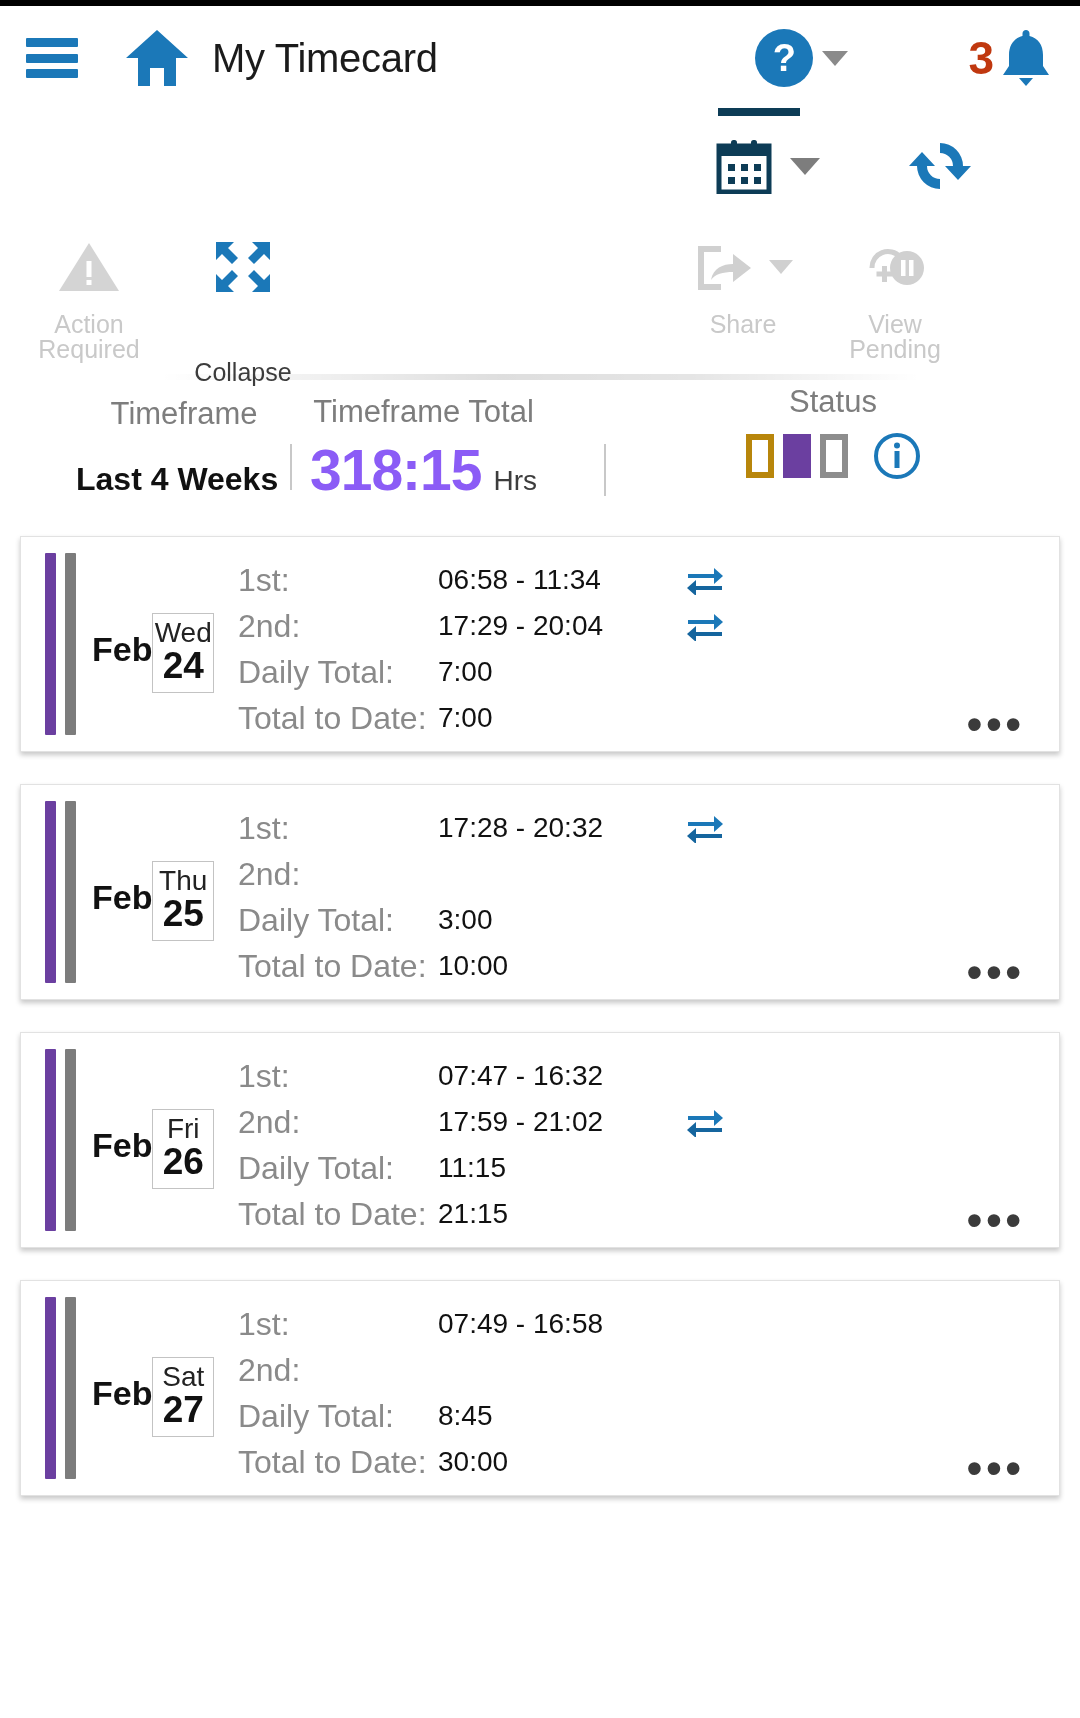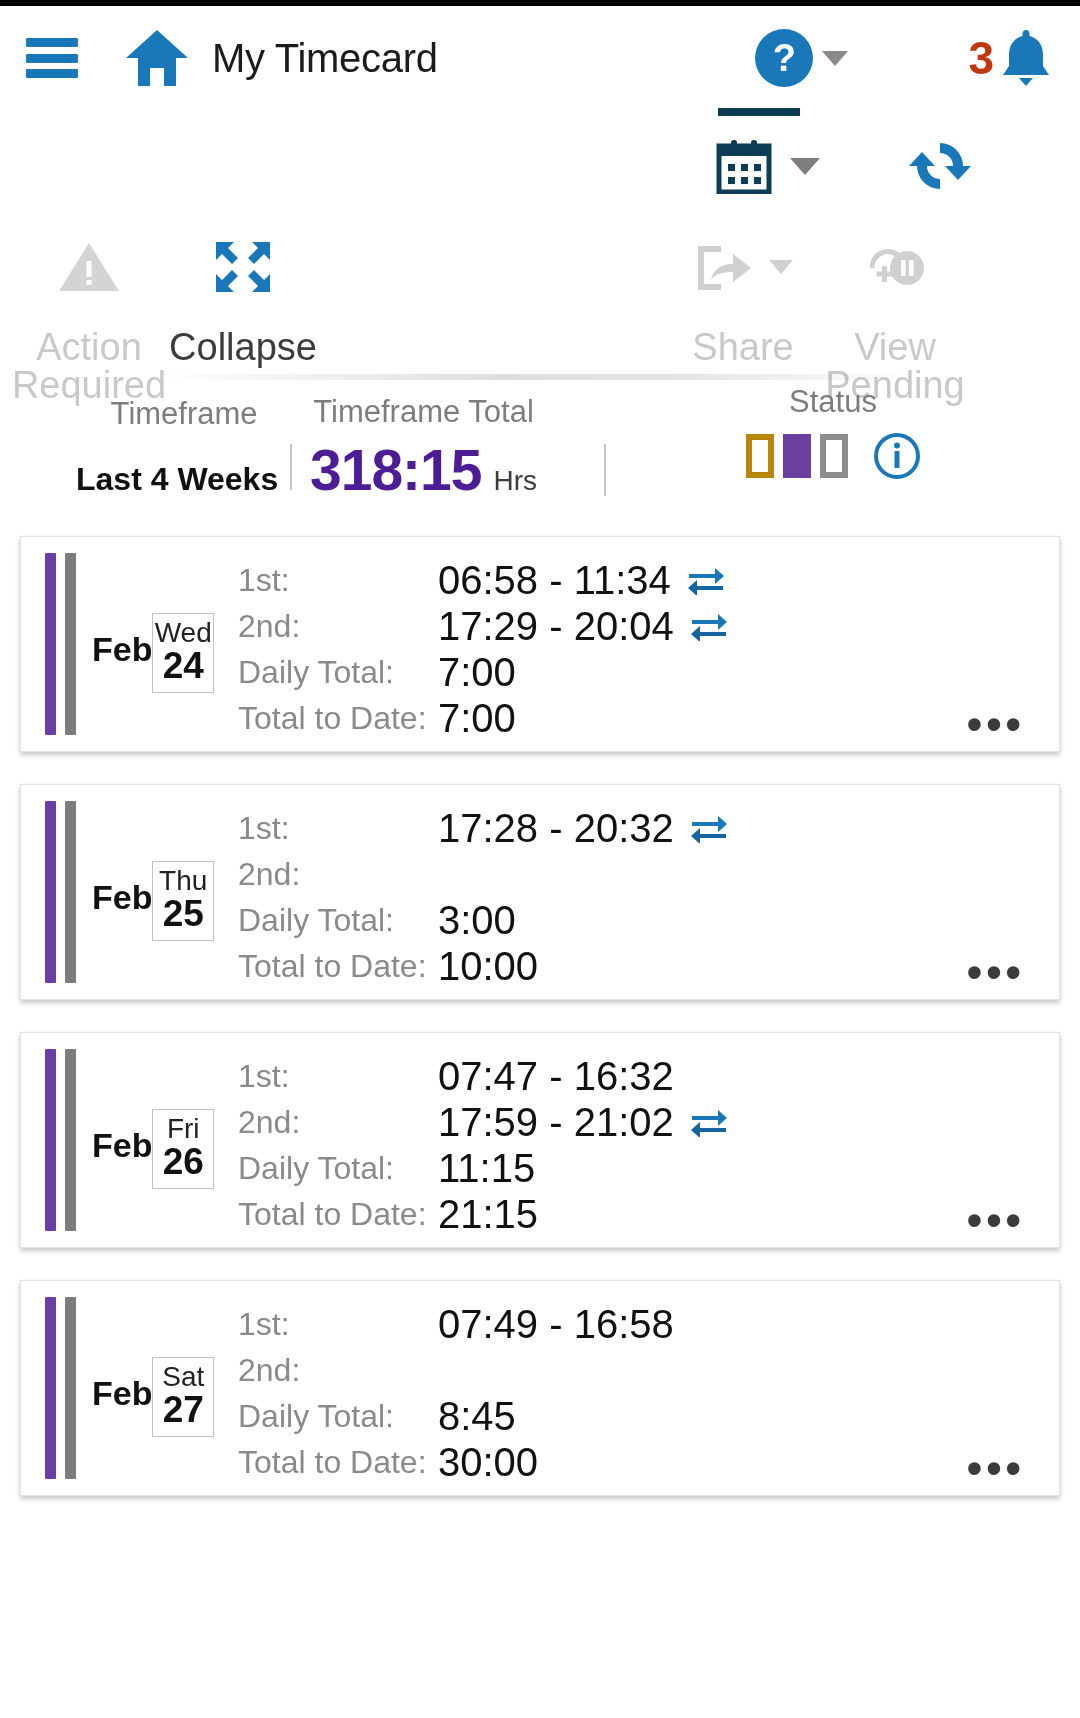--- a/index.html
+++ b/index.html
@@ -133,30 +133,29 @@
     text-align: center;
   }
   .action-item .ai-icon {
     height: 62px;
     display: flex;
     align-items: center;
     justify-content: center;
     margin-bottom: 14px;
   }
   .action-item .ai-label {
-    font-size: 38px;
+    font-size: 25px;
     line-height: 1.0;
     color: #c9c9c9;
-    margin-top: 16px;
   }
   .action-item.enabled .ai-label { color: #3c3c3c; }
   .ai-label span { display: block; }
 
   .act-pos-action   { position: absolute; left: 14px;  top: 14px; }
-  .act-pos-collapse { position: absolute; left: 168px; top: 14px; }
+  .act-pos-collapse { position: absolute; left: 168px; top: 14px; gap: 48px; }
   .act-pos-share    { position: absolute; left: 668px; top: 14px; }
   .act-pos-pending  { position: absolute; left: 820px; top: 14px; }
 
   .share-row { display: flex; align-items: center; }
   .share-caret {
     width: 0; height: 0;
     border-left: 12px solid transparent;
     border-right: 12px solid transparent;
     border-top: 14px solid #d0d0d0;
     margin-left: 14px;
@@ -195,21 +194,21 @@
   }
   .vdiv {
     display: inline-block;
     width: 2px; height: 46px;
     background: #c8c8c8;
     vertical-align: middle;
   }
 
   .sum-total { left: 262px; top: 12px; }
   .tt-value {
-    font-size: 57px; font-weight: bold; color: #4c1d95; line-height: 1;
+    font-size: 57px; font-weight: bold; color: #8b5cf6; line-height: 1;
     letter-spacing: -1px;
   }
   .tt-unit { font-size: 28px; color: #3d3d3d; margin-left: 12px; }
 
   .sum-divider2 {
     position: absolute;
     left: 556px; top: 62px;
     width: 2px; height: 52px;
     background: #c8c8c8;
   }
@@ -282,21 +281,21 @@
     height: 46px;
     margin-bottom: 0;
   }
   .plabel {
     font-size: 32px;
     color: #8a8a8a;
     width: 200px;
     white-space: nowrap;
   }
   .pvalue {
-    font-size: 40px;
+    font-size: 28px;
     color: #111111;
     white-space: nowrap;
     min-width: 232px;
   }
   .xfer-icon { width: 38px; height: 30px; margin-left: 16px; }
 
   .dots {
     position: absolute;
     right: 34px;
     bottom: 14px;

